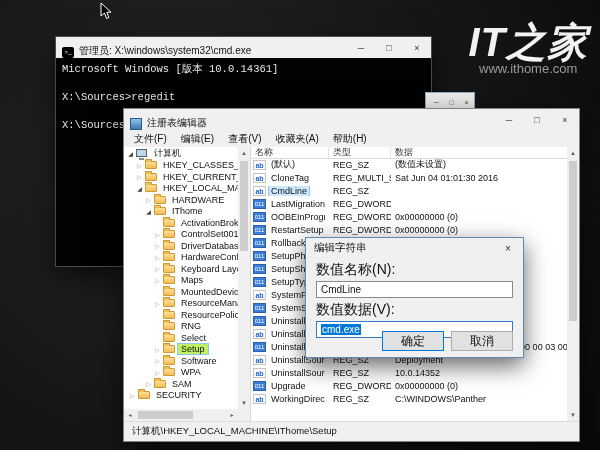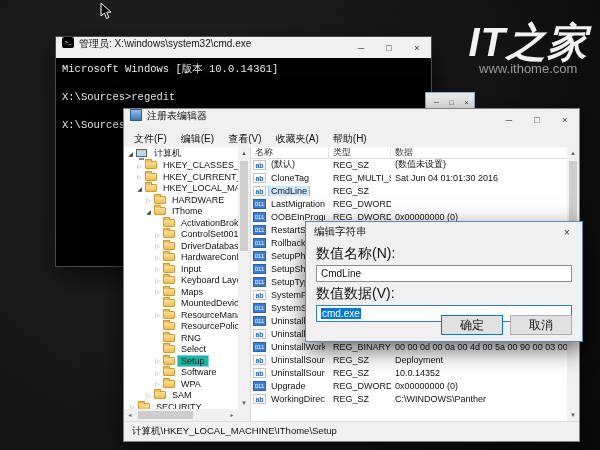--- a/index.html
+++ b/index.html
@@ -10,21 +10,21 @@
   }
   #stage{position:absolute;inset:0;background:radial-gradient(circle at 30% 35%, #272727 0%, #161616 55%, #0a0a0a 100%);}
 
   
   #watermark{position:absolute;top:26px;right:12px;text-align:center;z-index:1;}
   .wm-logo{font-size:40px;font-weight:bold;font-style:italic;color:#f2f2f2;letter-spacing:1px;line-height:32px;}
   .wm-url{font-size:13px;color:#9a9a9a;margin-top:3px;}
 
   
   .win{position:absolute;background:#f0f0f0;border:1px solid #6e6e6e;box-shadow:0 10px 28px rgba(0,0,0,.65);box-sizing:border-box;}
-  .titlebar{display:flex;align-items:flex-start;height:21px;background:#f0f0f0;padding-left:6px;gap:5px;font-size:10px;color:#111;}
+  .titlebar{display:flex;align-items:flex-end;height:21px;background:#f0f0f0;padding-left:6px;gap:5px;font-size:10px;color:#111;}
   .title-text{white-space:nowrap;overflow:hidden;}
   .win-controls{margin-left:auto;display:flex;height:100%;}
   .win-btn{width:28px;display:flex;align-items:center;justify-content:center;font-size:9px;color:#333;}
 
   
   #cmd-window{left:55px;top:36px;width:377px;height:231px;border-color:#4b4b4b;z-index:2;}
   .cmd-icon{width:12px;height:11px;background:#000;color:#fff;font-size:6px;line-height:11px;text-align:center;border-radius:2px;flex:0 0 auto;}
   .cmd-icon::after{content:">_";}
   .console{position:absolute;top:21px;left:0;right:0;bottom:0;background:#020202;color:#e9e9e9;
     font-family:"Liberation Mono","DejaVu Sans Mono",monospace;font-size:10.5px;padding:4px 6px;}
@@ -46,21 +46,21 @@
   .tree-pane{width:126px;flex:0 0 auto;position:relative;border-right:1px solid #d9d9d9;overflow:hidden;background:#fff;}
   #tree-rows{position:absolute;top:1px;left:0;right:12px;bottom:12px;overflow:hidden;}
   .tree-row{height:11.5px;display:flex;align-items:center;white-space:nowrap;font-size:9px;color:#111;}
   .expander{width:9px;flex:0 0 auto;text-align:center;font-size:6px;color:#9a9a9a;}
   .expander.expanded{color:#3c3c3c;}
   .icon-folder{position:relative;width:12px;height:8px;flex:0 0 auto;background:linear-gradient(#ffe098,#f2bd55);border:1px solid #cf9a33;border-radius:1px;margin:0 3px 0 1px;box-sizing:border-box;}
   .icon-folder::before{content:"";position:absolute;left:-1px;top:-3px;width:5px;height:2px;background:#f2bd55;border:1px solid #cf9a33;border-bottom:none;border-radius:1px 1px 0 0;}
   .icon-computer{position:relative;width:11px;height:8px;flex:0 0 auto;border:1px solid #5d5d5d;background:#b9d7ef;margin:0 4px 2px 1px;box-sizing:border-box;}
   .icon-computer::after{content:"";position:absolute;left:2px;top:8px;width:5px;height:2px;background:#8a8a8a;}
   .tree-label{padding:0 3px;overflow:hidden;}
-  .tree-label.selected{background:#14b8a6;outline:1px solid #8fc6ef;}
+  .tree-label.selected{background:#bef264;outline:1px solid #8fc6ef;}
 
   
   .vscroll{position:absolute;top:0;right:0;width:12px;bottom:0;background:#f0f0f0;}
   .tree-pane .vscroll{bottom:12px;}
   .hscroll{position:absolute;left:0;right:12px;bottom:0;height:12px;background:#f0f0f0;}
   .scroll-corner{position:absolute;right:0;bottom:0;width:12px;height:12px;background:#f0f0f0;}
   .sb-arrow{position:absolute;width:12px;height:12px;font-size:6px;color:#5f5f5f;text-align:center;line-height:12px;}
   .sb-up{top:0;} .sb-down{bottom:0;} .sb-left{left:0;top:0;} .sb-right{right:0;top:0;}
   .sb-thumb-v{position:absolute;left:2px;right:2px;background:#cdcdcd;}
   .sb-thumb-h{position:absolute;top:2px;bottom:2px;background:#cdcdcd;}
@@ -77,21 +77,21 @@
   .cell{padding:0 4px;box-sizing:border-box;overflow:hidden;white-space:nowrap;}
   .cell-name{display:flex;align-items:center;padding-left:2px;}
   .icon-ab{width:13px;height:10px;flex:0 0 auto;background:#fff;border:1px solid #c4c4c4;color:#1b62c4;font-size:7px;font-weight:bold;line-height:9px;text-align:center;margin-right:3px;box-sizing:border-box;}
   .icon-bin{width:13px;height:10px;flex:0 0 auto;background:#3b7dd8;border:1px solid #2c5fa8;color:#fff;font-size:6px;line-height:9px;text-align:center;margin-right:3px;box-sizing:border-box;}
   .val-name{padding:0 2px;overflow:hidden;white-space:nowrap;}
   .val-name.selected{background:#cce8ff;outline:1px solid #8fc6ef;}
 
   .statusbar{position:absolute;left:0;right:0;bottom:0;height:20px;background:#f0f0f0;border-top:1px solid #dcdcdc;display:flex;align-items:center;font-size:9.5px;color:#111;padding-left:8px;box-sizing:border-box;}
 
   
-  #dialog{left:305px;top:221px;width:278px;height:121px;background:#f0f0f0;border:1px solid #6089ae;box-shadow:0 8px 22px rgba(0,0,0,.6);z-index:6;position:absolute;box-sizing:border-box;}
+  #dialog{left:305px;top:237px;width:219px;height:121px;background:#f0f0f0;border:1px solid #6089ae;box-shadow:0 8px 22px rgba(0,0,0,.6);z-index:6;position:absolute;box-sizing:border-box;}
   .dlg-title{height:20px;display:flex;align-items:center;padding-left:8px;font-size:10.5px;color:#111;}
   .dlg-close{margin-left:auto;width:30px;height:100%;display:flex;align-items:center;justify-content:center;font-size:10px;color:#333;}
   .dlg-label{font-size:14px;color:#111;margin:3px 10px 2px;}
   .dlg-input{margin:0 10px;height:17px;background:#fff;border:1px solid #8a8a8a;font-size:10px;display:flex;align-items:center;padding-left:4px;box-sizing:border-box;color:#111;}
   .dlg-input.focused{border-color:#2f7cc2;}
   .selection{background:#0078d7;color:#fff;padding:0 1px;}
   .dlg-buttons{position:absolute;right:10px;bottom:6px;display:flex;gap:7px;}
   .dlg-btn{width:62px;height:20px;background:#e1e1e1;border:1px solid #adadad;font-size:12px;display:flex;align-items:center;justify-content:center;box-sizing:border-box;color:#111;}
   .dlg-btn.default{border-color:#0078d7;}
 
@@ -197,25 +197,20 @@
             </div>
             <div class="tree-row" style="padding-left: 29px;">
               <span class="expander collapsed">▷</span>
               <span class="icon-folder"></span>
               <span class="tree-label">DriverDatabase</span>
             </div>
             <div class="tree-row" style="padding-left: 29px;">
               <span class="expander collapsed">▷</span>
               <span class="icon-folder"></span>
               <span class="tree-label">HardwareConfig</span>
-            </div>
-            <div class="tree-row" style="padding-left: 29px;">
-              <span class="expander collapsed">▷</span>
-              <span class="icon-folder"></span>
-              <span class="tree-label">Input</span>
             </div>
             <div class="tree-row" style="padding-left: 29px;">
               <span class="expander collapsed">▷</span>
               <span class="icon-folder"></span>
               <span class="tree-label">Keyboard Layout</span>
             </div>
             <div class="tree-row" style="padding-left: 29px;">
               <span class="expander collapsed">▷</span>
               <span class="icon-folder"></span>
               <span class="tree-label">Maps</span>

